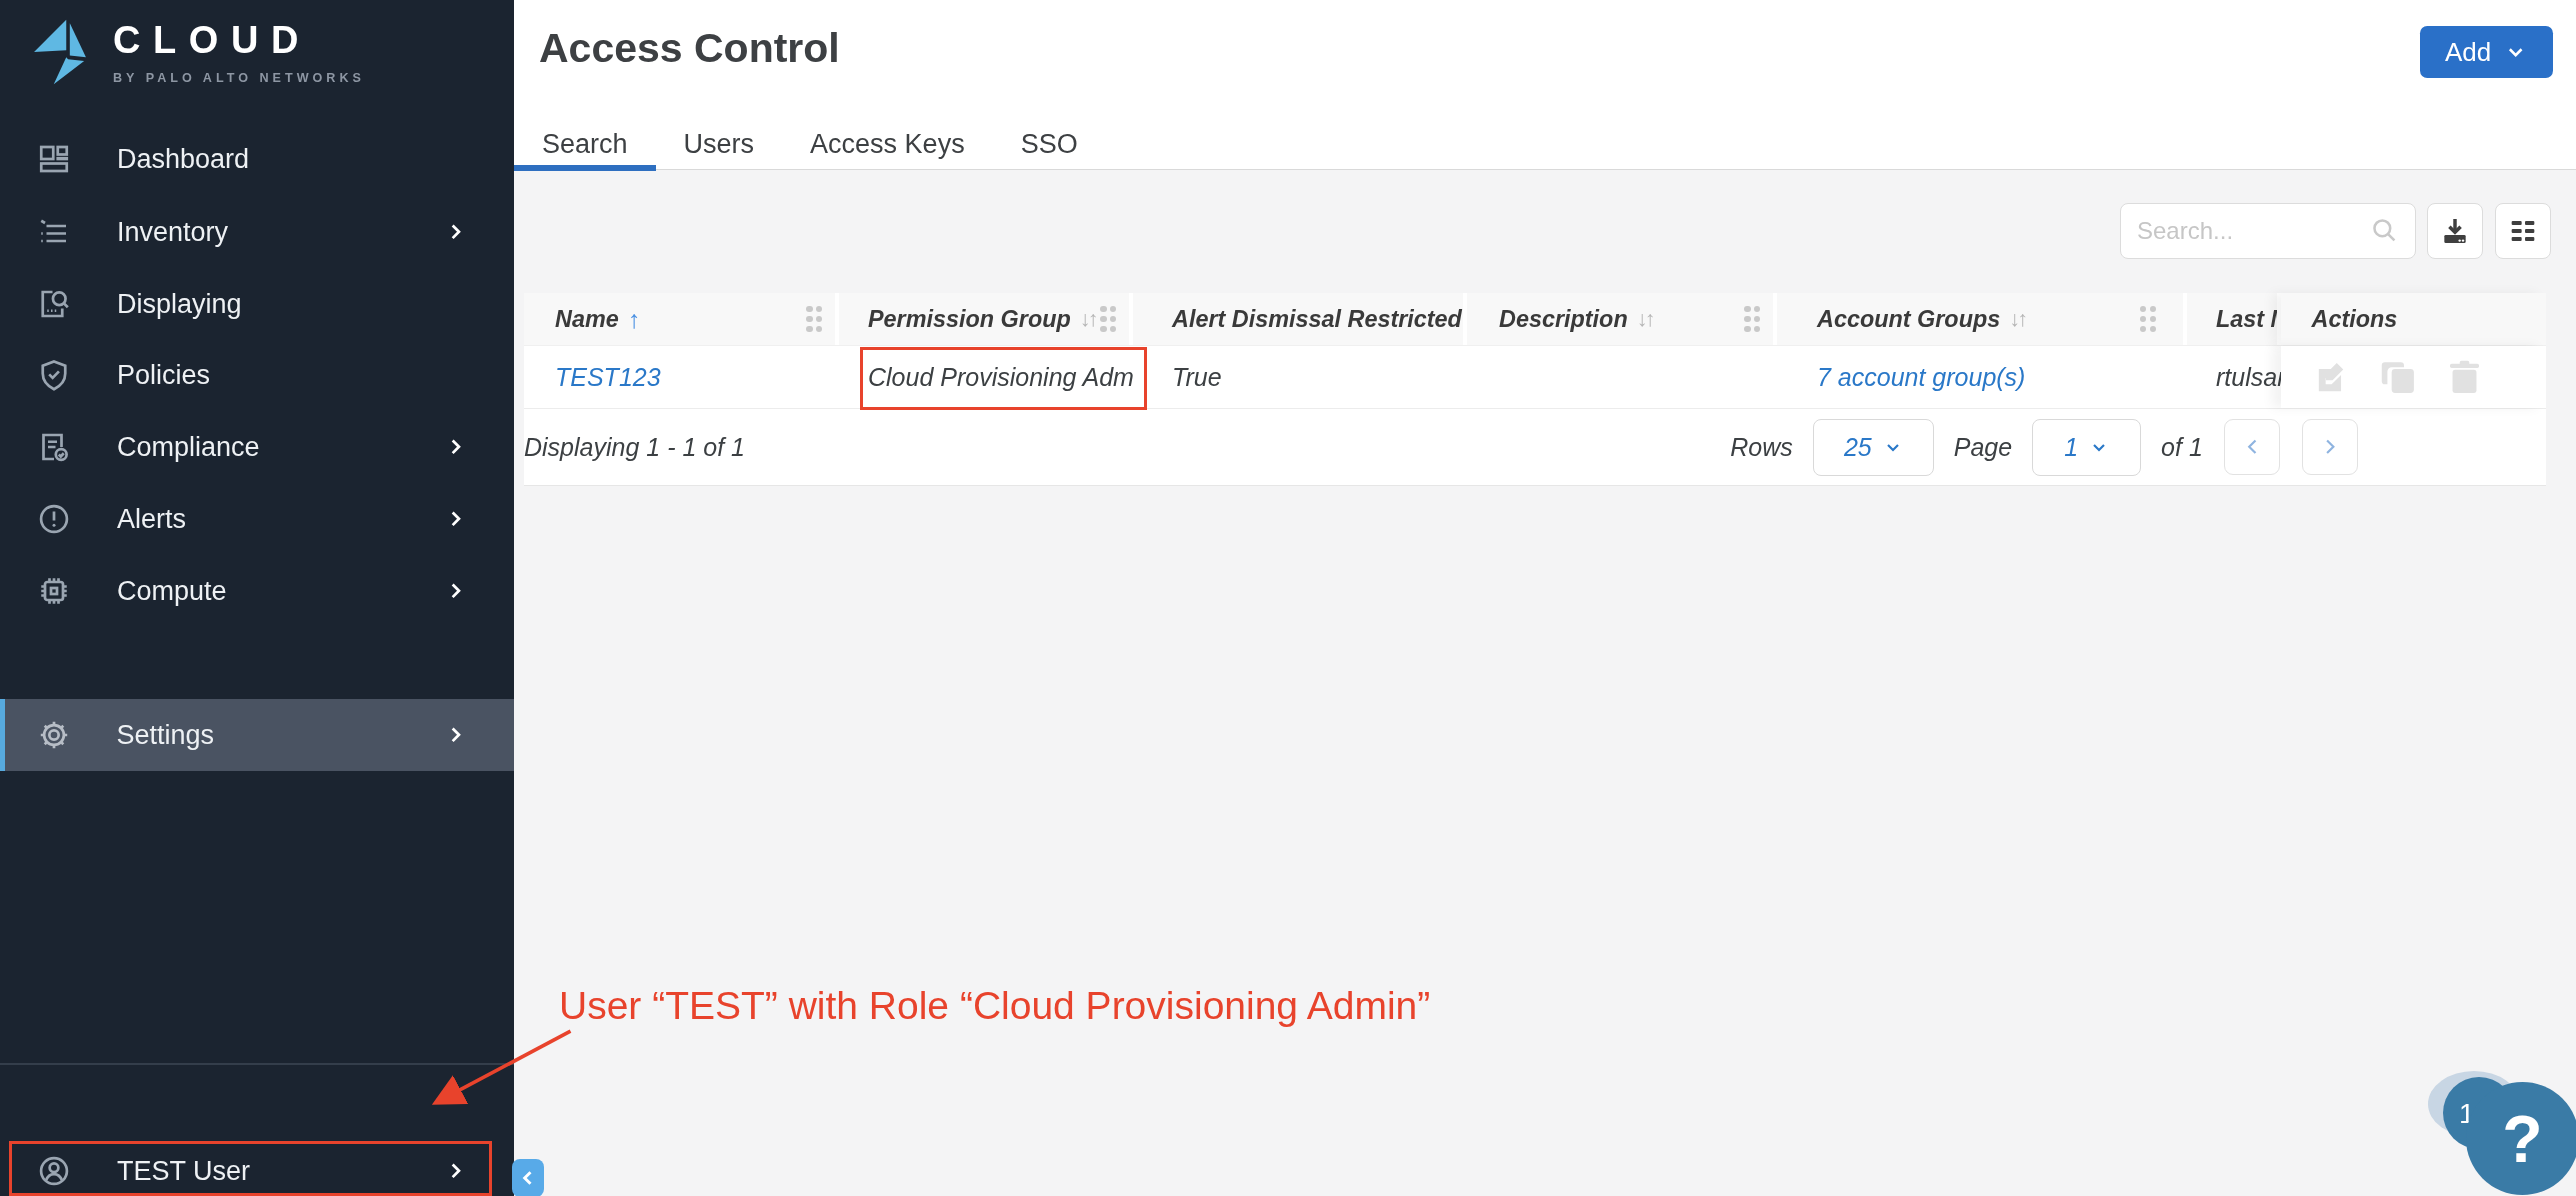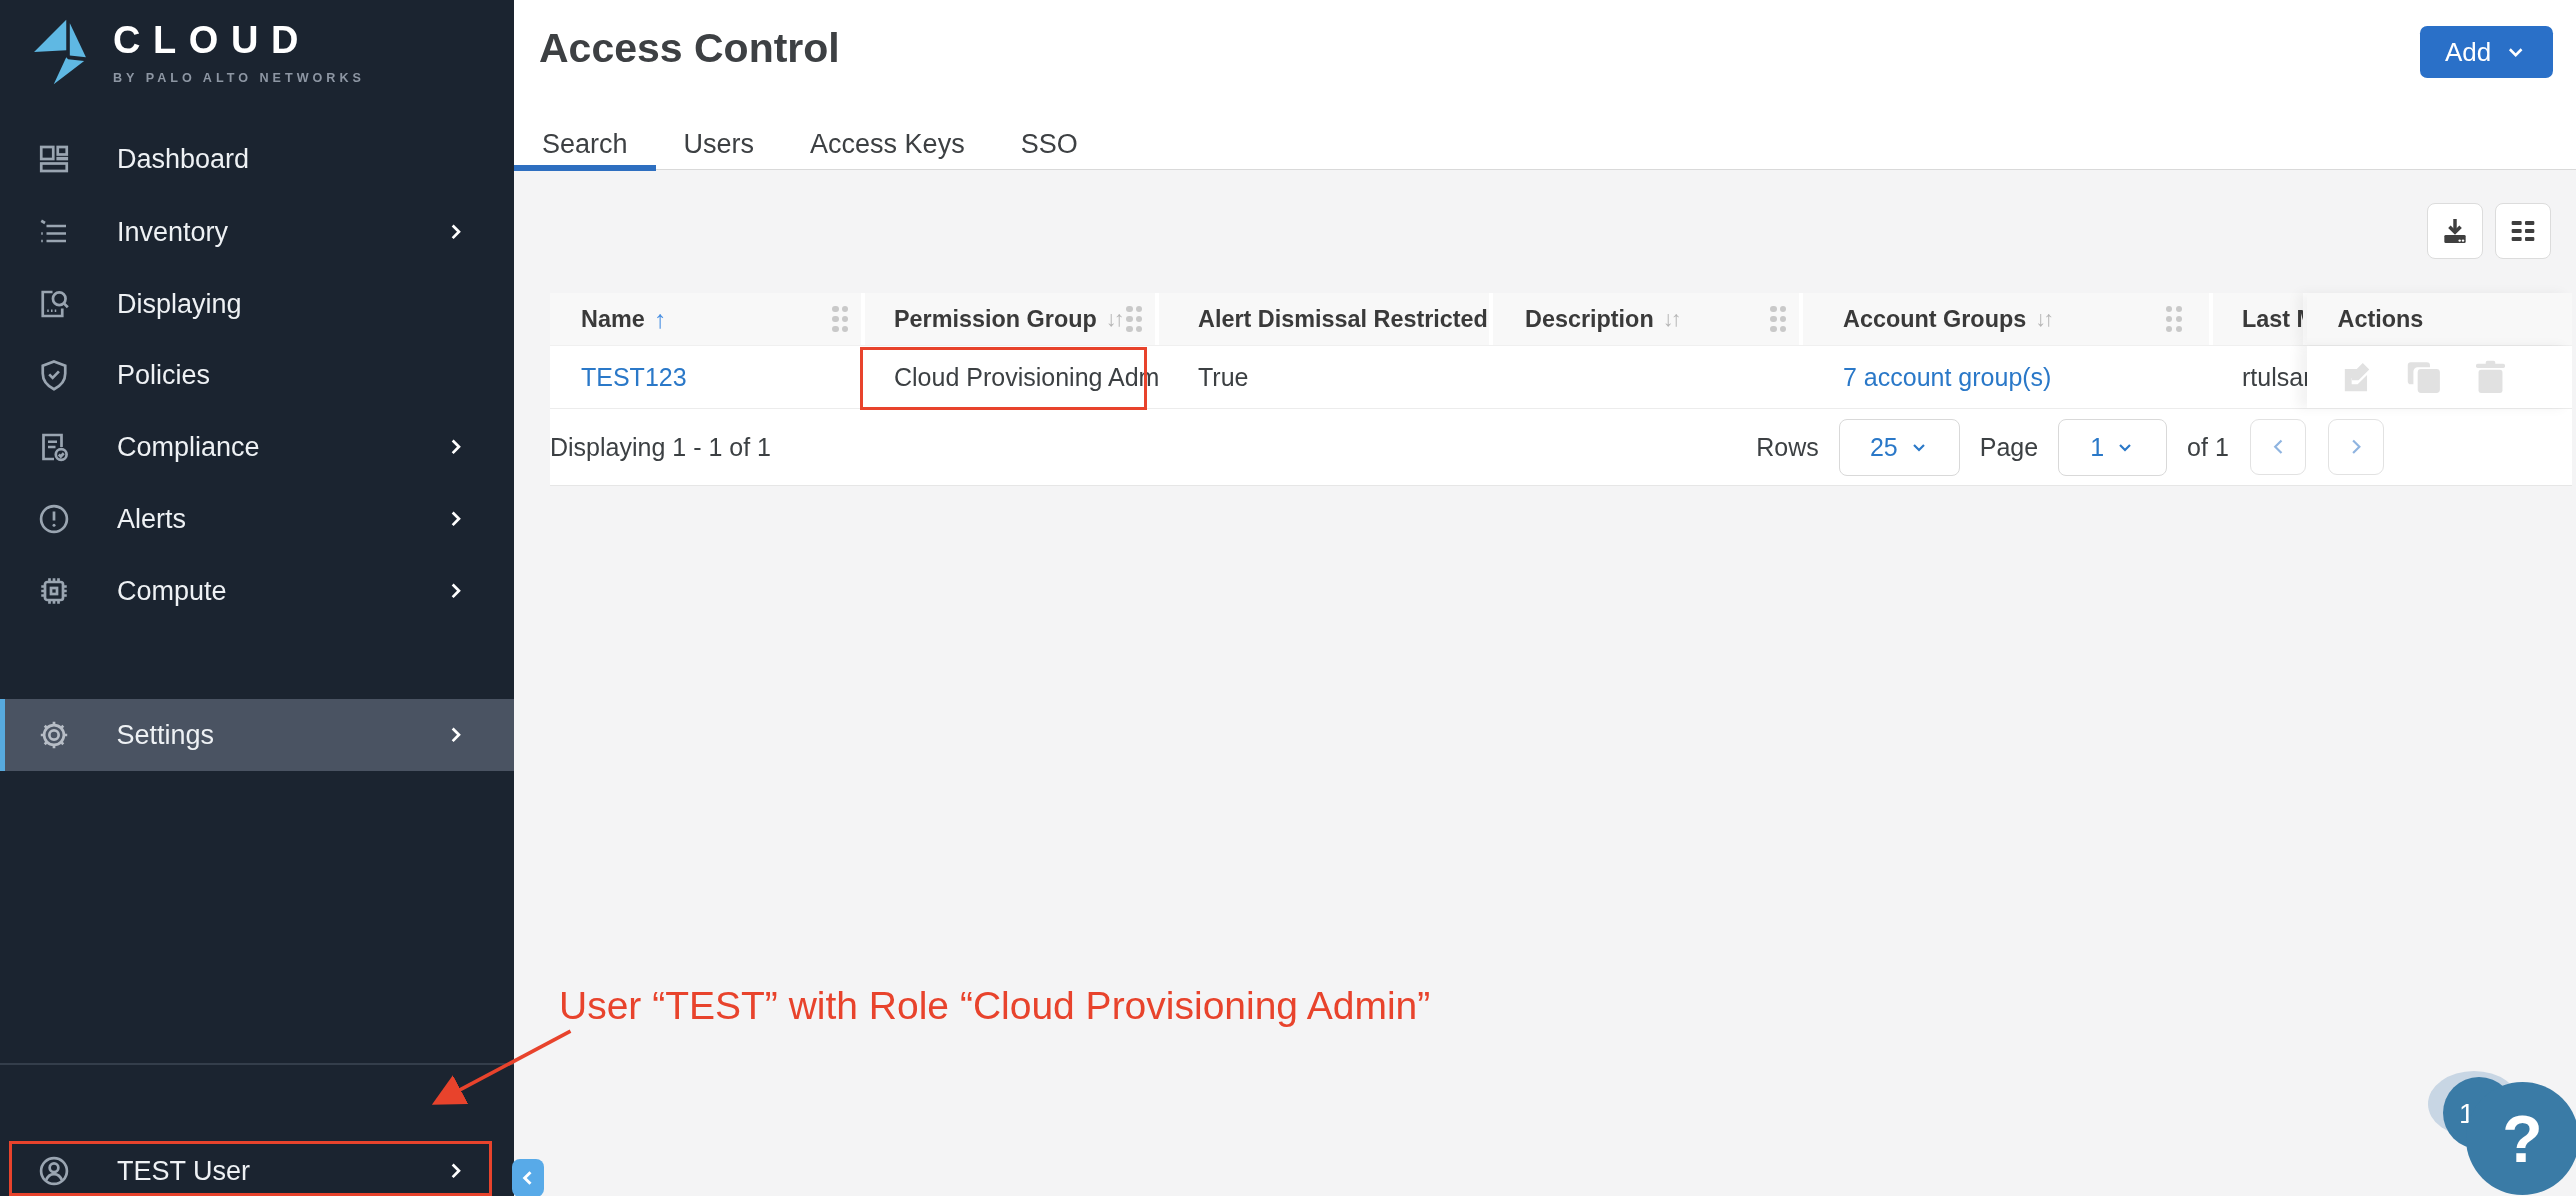--- a/index.html
+++ b/index.html
@@ -38,21 +38,21 @@
   .search-box { position:absolute; left:1606px; top:30.5px; width:296px; height:56px; background:#fff; border:1.8px solid #dcdcdc; border-radius:8px; display:flex; align-items:center; padding:0 16px; }
   .search-box input { border:none; outline:none; flex:1; font-size:24px; color:#555; font-family:"Liberation Sans",sans-serif; background:transparent; min-width:0; }
   .search-box input::placeholder { color:#c6c6c6; }
   .search-box svg { width:30.5px; height:30.5px; flex:0 0 30.5px; }
   .tool-btn { position:absolute; top:30.5px; width:56px; height:56px; background:#fff; border:1.8px solid #dcdcdc; border-radius:8px; display:flex; align-items:center; justify-content:center; cursor:pointer; }
   .tool-btn.download { left:1913px; }
   .tool-btn.columns { left:1981px; }
   .tool-btn svg { width:32px; height:32px; }
 
   
-  .table-card { position:absolute; left:36px; top:121px; width:2022px; }
+  .table-card { position:absolute; left:10px; top:121px; width:2022px;font-style:italic; }
   .thead { display:flex; height:52px; background:#ffffff; }
   .th { background:#f8f8f8; display:flex; align-items:center; font-size:23.4px; font-weight:bold; color:#3a3a3a; border-right:4.5px solid #ffffff; overflow:hidden; white-space:nowrap; }
   .th:last-child { border-right:none; }
   .sortpair { color:#b5b5b5; font-size:21.6px; font-weight:normal; margin-left:9px; letter-spacing:-2.7px; }
   .sort-asc { color:#4a90e2; font-size:25px; margin-left:9px; }
   .dots { display:grid; grid-template-columns:6.3px 6.3px; grid-auto-rows:6.3px; gap:3.6px; margin-left:auto; }
   .dots i { background:#c9c9c9; border-radius:50%; }
   .trow { display:flex; height:64px; background:#ffffff; border-bottom:1.8px solid #ececec; border-top:1.8px solid #f0f0f0; }
   .td { display:flex; align-items:center; font-size:25px; color:#3c4043; overflow:hidden; white-space:nowrap; }
   .td a { color:#2a78c8; text-decoration:none; }
@@ -230,20 +230,27 @@
     <div class="add-btn">
       <span>Add</span>
       <svg viewBox="0 0 24 24" fill="none" stroke="#ffffff" stroke-width="2.6">
           <path d="M6 9.5l6 6 6-6"></path>
         </svg>
     </div>
   </header>
 
   <main class="content">
 
+    <div class="search-box">
+      <input type="text" placeholder="Search..." style="">
+      <svg viewBox="0 0 24 24" fill="none" stroke="#c9c9c9" stroke-width="2">
+          <circle cx="10.5" cy="10.5" r="6.2"></circle>
+          <path d="M15.2 15.2L20 20"></path>
+        </svg>
+    </div>
     <div class="tool-btn download">
       <svg viewBox="0 0 24 24">
           <path d="M12 3v9" stroke="#3f3f3f" stroke-width="2.6" fill="none"></path>
           <path d="M7.8 8.8L12 13l4.2-4.2" stroke="#3f3f3f" stroke-width="2.6" fill="none"></path>
           <rect x="4" y="15" width="16" height="6" rx="1" fill="#3f3f3f"></rect>
           <circle cx="15.5" cy="19.2" r="0.9" fill="#fff"></circle>
           <circle cx="18" cy="19.2" r="0.9" fill="#fff"></circle>
         </svg>
     </div>
     <div class="tool-btn columns">

